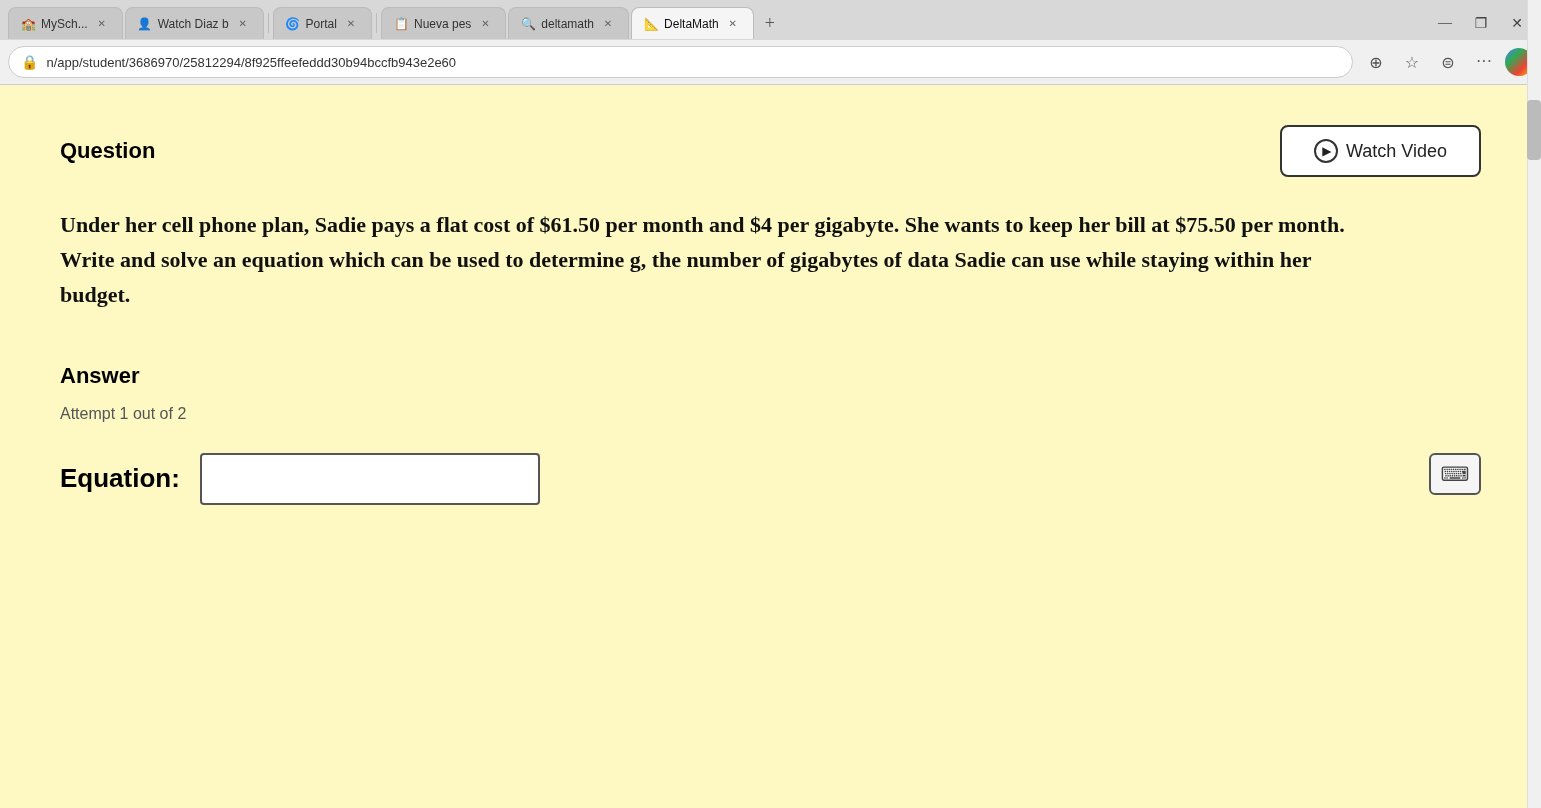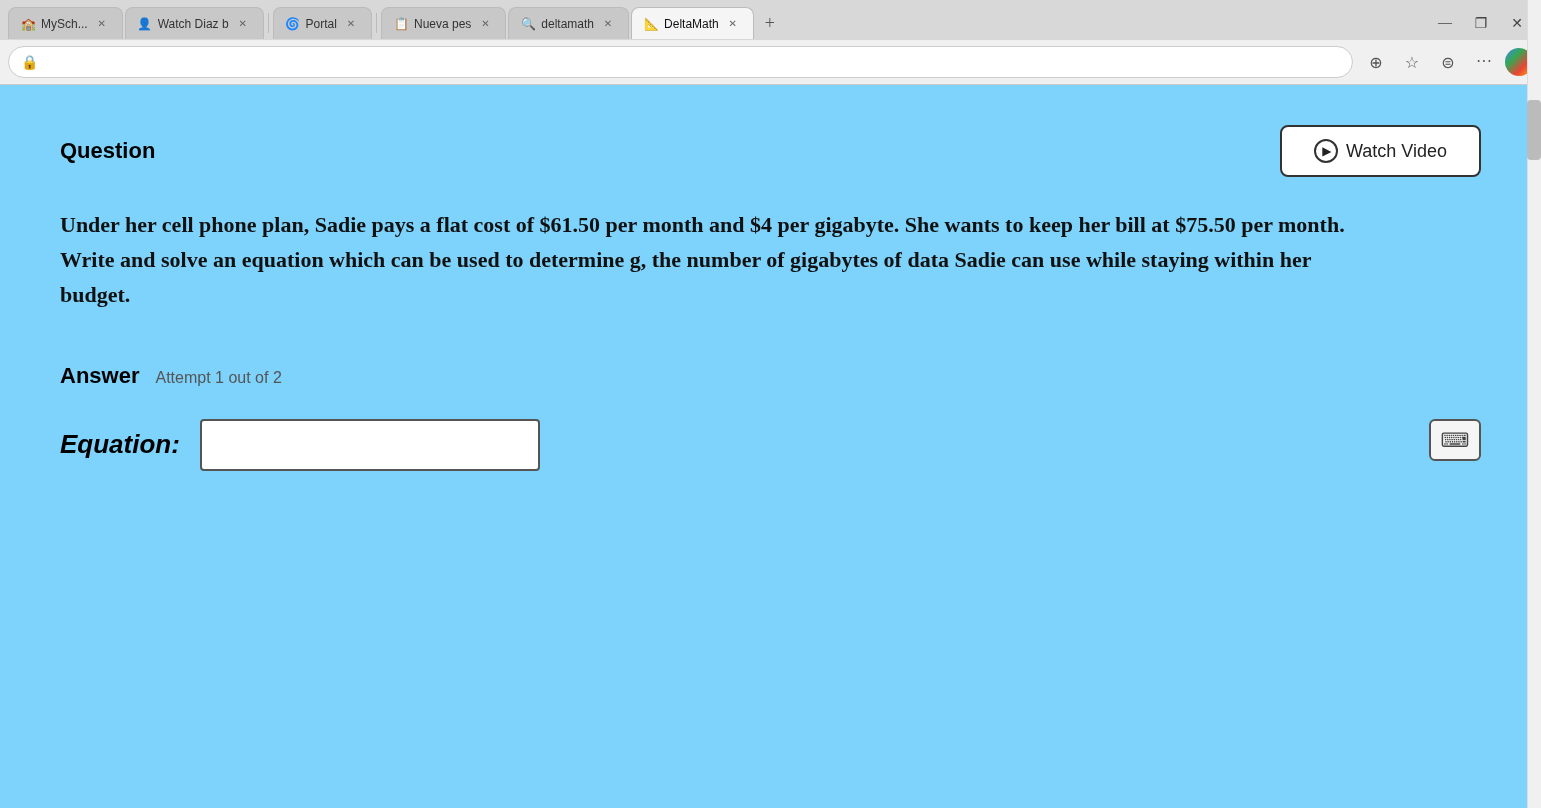--- a/index.html
+++ b/index.html
@@ -154,21 +154,21 @@
     .profile-icon {
       width: 28px;
       height: 28px;
       border-radius: 50%;
       background: linear-gradient(135deg, #4285f4, #34a853, #ea4335, #fbbc05);
       cursor: pointer;
     }
 
     
     .page-content {
-      background: #7dd3fc;
+      background: #fef9c3;
       margin: 0;
       padding: 40px 60px;
       min-height: 724px;
       position: relative;
     }
 
     .question-header {
       display: flex;
       align-items: center;
       justify-content: space-between;
@@ -224,20 +224,21 @@
 
     .answer-section {
       margin-top: 20px;
     }
 
     .answer-header {
       display: flex;
       align-items: baseline;
       gap: 16px;
       margin-bottom: 30px;
+      flex-direction: column;
     }
 
     .answer-label {
       font-size: 22px;
       font-weight: bold;
       font-family: Arial, sans-serif;
     }
 
     .attempt-text {
       font-size: 16px;
@@ -265,21 +266,20 @@
       display: flex;
       align-items: center;
       gap: 20px;
       margin-top: 20px;
     }
 
     .equation-label {
       font-size: 26px;
       font-family: Arial, sans-serif;
       font-weight: bold;
-      font-style: italic;
     }
 
     .equation-input {
       width: 340px;
       height: 52px;
       border: 2px solid #555;
       border-radius: 4px;
       background: white;
       padding: 8px 12px;
       font-size: 18px;
@@ -366,20 +366,21 @@
     <div class="window-controls">
       <div class="win-btn">—</div>
       <div class="win-btn">❐</div>
       <div class="win-btn close">✕</div>
     </div>
   </div>
 
   <div class="address-bar">
     <div class="url-box">
       <span class="addr-icon">🔒</span>
+      <span class="url-text">n/app/student/3686970/25812294/8f925ffeefeddd30b94bccfb943e2e60</span>
     </div>
     <div class="browser-actions">
       <div class="browser-action-btn">⊕</div>
       <div class="browser-action-btn">☆</div>
       <div class="browser-action-btn">⊜</div>
       <div class="browser-action-btn">···</div>
       <div class="profile-icon"></div>
     </div>
   </div>
 </div>

